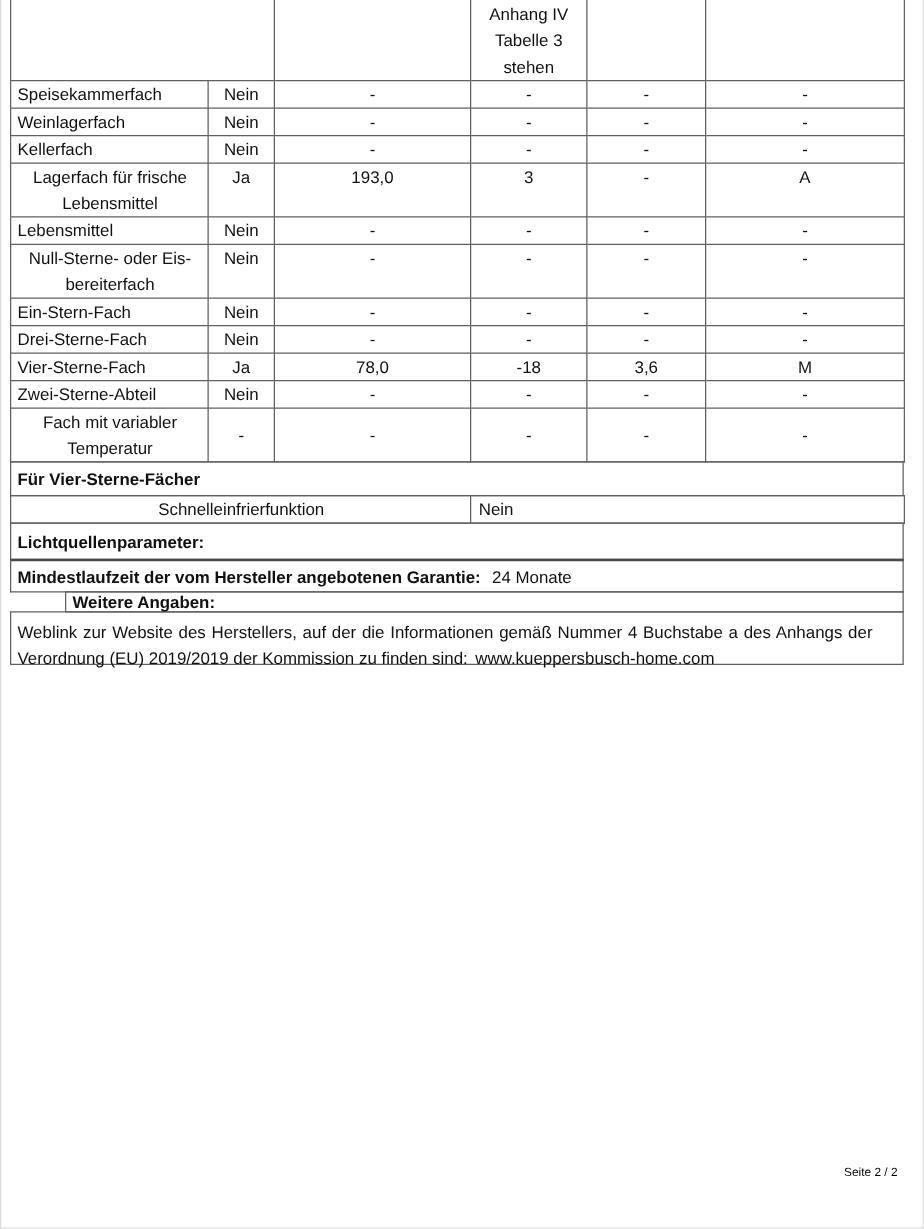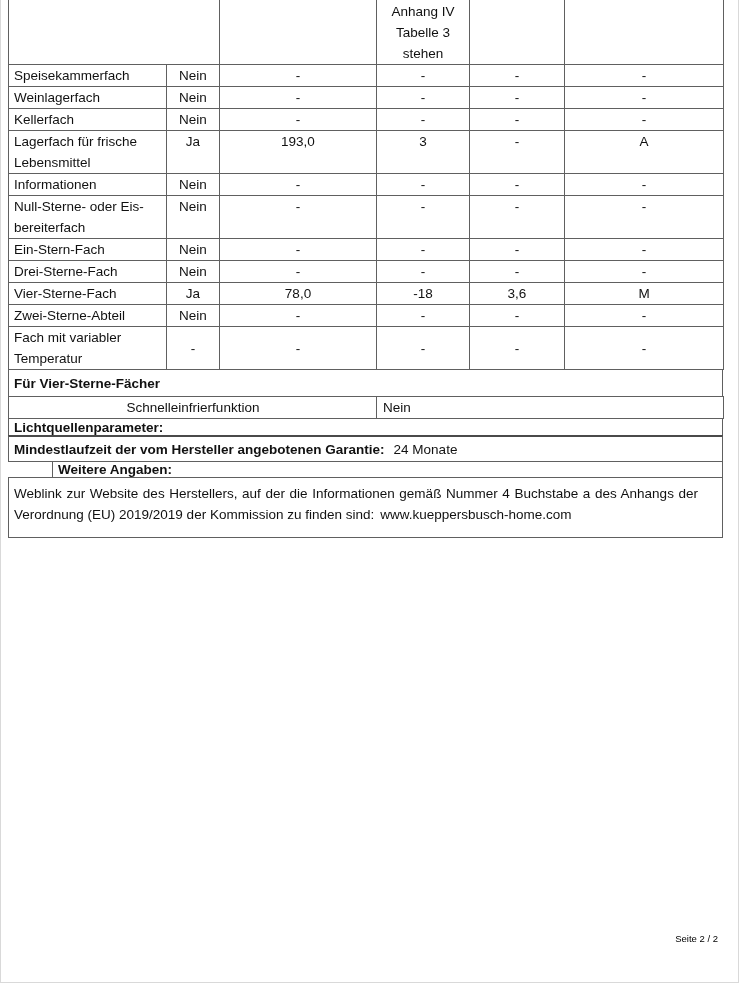--- a/index.html
+++ b/index.html
@@ -44,56 +44,56 @@
     vertical-align:top;
     padding:0 4px 0 5px;
   }
   .main td.v{
     text-align:center;
     vertical-align:middle;
     padding:0 2px;
   }
   .main tr.vtop td.v{vertical-align:top;}
   .main tr td{height:21px;}
-  .main tr.h42 td{height:42px;}
+  .main tr.h42 td{height:42px;text-align:center;}
   .pre{
     white-space:pre-line;
     text-align:center;
     padding-top:1px;
   }
   
   .blk{margin-top:-1px;}
   .band{
     border:1px solid var(--line);
     height:28px;
     display:flex;
     align-items:center;
     padding-left:5px;
     font-weight:bold;
   }
-  .band.h26{height:18px;}
+  .band.h26{height:30px;}
   .band.h27{height:17px;margin-left:44px;}
   table.two td{height:22px;}
   table.two td.lbl{padding:0 4px 0 5px;text-align:center;}
   table.two td.val{padding:0 4px 0 6px;text-align:left;}
   table.two tr.h23 td{height:23px;}
   table.two tr.h21 td{height:21px;}
   .warranty{
     border:1px solid var(--line);
     border-top:2px solid var(--line-thick);
     height:27px;
     display:flex;
     align-items:center;
     padding-left:5px;
   }
   .warranty .wlabel{font-weight:bold;}
   .warranty .wvalue{margin-left:9px;}
   .weblink{
     border:1px solid var(--line);
-    height:61px;
+    height:43px;
     padding:5px 24px 0 5px;
     text-align:justify;
     line-height:21px;
   }
   .weblink .url{margin-left:6px;}
   .footer{
     position:absolute;
     top:933px;
     right:20px;
     font-size:9.5px;
@@ -151,21 +151,21 @@
       </tr>
       <tr class="h42 vtop">
         <td class="name">Lagerfach für frische Lebensmittel</td>
         <td class="v">Ja</td>
         <td class="v">193,0</td>
         <td class="v">3</td>
         <td class="v">-</td>
         <td class="v">A</td>
       </tr>
       <tr>
-        <td class="name">Informationen</td>
+        <td class="name">Lebensmittel</td>
         <td class="v">Nein</td>
         <td class="v">-</td>
         <td class="v">-</td>
         <td class="v">-</td>
         <td class="v">-</td>
       </tr>
       <tr class="h42 vtop">
         <td class="name">Null-Sterne- oder Eis-bereiterfach</td>
         <td class="v">Nein</td>
         <td class="v">-</td>

